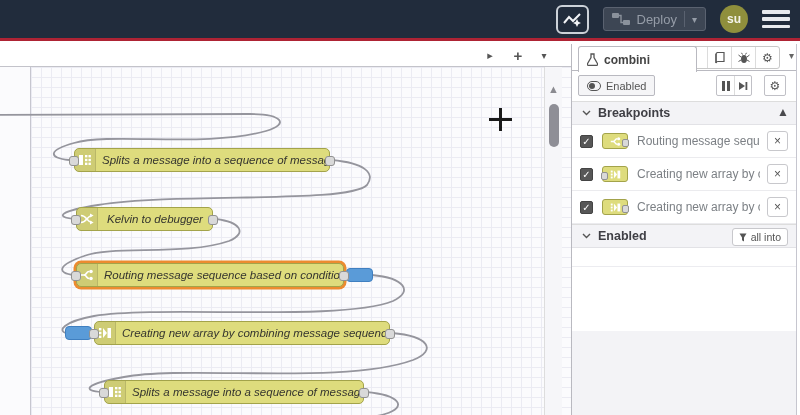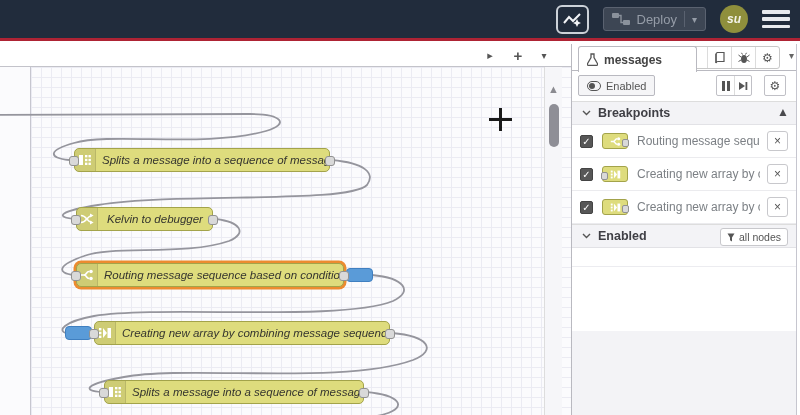--- a/index.html
+++ b/index.html
@@ -11,21 +11,21 @@
             background:#212c3c; border-bottom:3px solid #ae2334; z-index:50;
             display:flex; align-items:center; justify-content:flex-end; gap:14px; padding-right:10px;}
   .export-box { width:33px; height:29px; border:2px solid #ccd2d9; border-radius:6px;
                 display:flex; align-items:center; justify-content:center; }
   .deploy-btn { height:24px; background:#3d4654; border:1px solid #5a6270; border-radius:3px;
                 display:flex; align-items:center; gap:7px; padding:0 8px; color:#959ca7; }
   .deploy-label { font-size:13px; }
   .deploy-sep { width:1px; height:16px; background:#5a6270; }
   .deploy-caret { font-size:10px; color:#959ca7; }
   .avatar { width:28px; height:28px; border-radius:50%; background:#8f8f3c; color:#f3f3ea;
-            font-size:12px; font-weight:bold; display:flex; align-items:center; justify-content:center;font-style:italic; }
+            font-size:12px; font-weight:bold; display:flex; align-items:center; justify-content:center; }
   .hamburger { width:28px; height:18px; display:flex; flex-direction:column; justify-content:space-between; }
   .hamburger span { display:block; height:3.5px; background:#e8eaee; border-radius:1px; }
 
   
   .canvas { position:absolute; left:0; top:44px; width:572px; height:371px; background:#fbfbfd;
             border-right:1px solid #b9b9c0; overflow:hidden; }
   .canvas-toolbar { position:absolute; left:0; top:0; width:100%; height:23px; background:#fff;
                     border-bottom:1px solid #c3c3ca; z-index:8; }
   .ct-btn { position:absolute; top:2px; width:18px; height:18px; color:#555;
             display:flex; align-items:center; justify-content:center; font-size:12px; }
@@ -266,21 +266,21 @@
     </div>
   </div>
 </div>
 
 <div class="sidebar">
   <div class="sb-tabrow">
     <div class="sb-tab">
       <svg width="11" height="13" viewBox="0 0 11 13">
         <path d="M4,1 h3 v3.5 l3.4,6 a1.2,1.2 0 0 1 -1,1.9 H1.6 a1.2,1.2 0 0 1 -1,-1.9 L4,4.5 Z" fill="none" stroke="#555" stroke-width="1.3"></path>
       </svg>
-      <span>messages</span>
+      <span>combini</span>
     </div>
     <div class="sb-toolgroup">
       <span class="tbtn">
           <b style="font-family:'Liberation Serif','DejaVu Serif',serif;">i</b>
         </span>
       <span class="tbtn">
         <svg width="12" height="12" viewBox="0 0 12 12">
           <path d="M2,2 a2,2 0 0 1 2,-1.5 h6 v9 h-6 a2,2 0 0 0 -2,1.5 Z" fill="none" stroke="#555" stroke-width="1.2"></path>
           <path d="M2,2 v9" stroke="#555" stroke-width="1.2"></path>
         </svg>
@@ -394,18 +394,18 @@
 
   <div class="section-header">
     <svg width="9" height="6" viewBox="0 0 9 6">
       <path d="M1,1 L4.5,4.5 L8,1" fill="none" stroke="#555" stroke-width="1.4"></path>
     </svg>
     <span>Enabled</span>
     <span class="filter-btn">
       <svg width="8" height="9" viewBox="0 0 8 9">
         <path d="M0.5,0.5 h7 L5,4.5 v4 l-2,-1.2 v-2.8 Z" fill="#555"></path>
       </svg>
-      <span>all nodes</span>
+      <span>all into</span>
     </span>
   </div>
   <div class="msg-empty"></div>
   <div class="sb-fill"></div>
 </div>
 
 </body></html>

